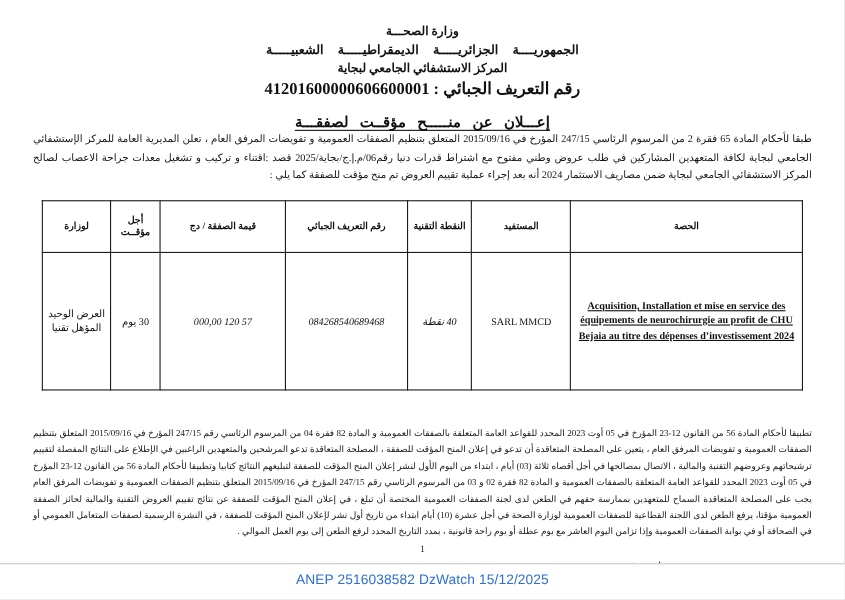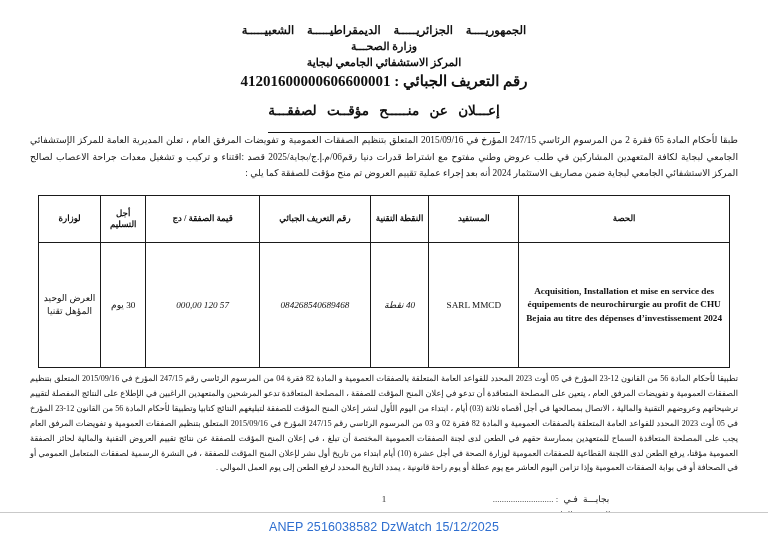--- a/index.html
+++ b/index.html
@@ -45,38 +45,37 @@
   .doc-title {
     text-align: center;
     font-size: 13.5px;
     font-weight: bold;
     color: #111;
     margin-top: 10px;
     direction: rtl;
   }
   .doc-title span {
     border-bottom: 1.4px solid #111;
-    padding-bottom: 14px;
+    padding-bottom: 0;
     word-spacing: 7px;
   }
 
   
   .para {
     direction: rtl;
     text-align: justify;
     font-size: 9.3px;
     line-height: 1.78;
     color: #161616;
-    margin-top: 13px;
     letter-spacing: 0.05px;
   }
   .para.small {
     font-size: 8.2px;
     line-height: 1.82;
-    margin-top: 4px;
+    margin-top: 32px;
   }
 
   
   .tbl-wrap {
     margin-top: 13px;
     padding: 0 8px;
   }
   table.main {
     width: 100%;
     border-collapse: collapse;
@@ -101,20 +100,21 @@
     padding: 4px 2px;
     font-size: 9.2px;
   }
   td.c-lot {
     font-family: "Liberation Serif", serif;
     direction: ltr;
     font-weight: bold;
     font-size: 9.6px;
     line-height: 1.45;
     padding: 4px 10px;
+    text-decoration: underline;
   }
   td.c-benef {
     font-family: "Liberation Serif", serif;
     direction: ltr;
     font-size: 9.6px;
     line-height: 1.4;
   }
   td.c-note { font-size: 8.6px; line-height: 1.45; }
   td.c-num  { font-family: "Liberation Serif", serif; font-size: 9.4px; font-style: italic; }
   td.c-delay{ font-size: 9px; }
@@ -170,22 +170,22 @@
     letter-spacing: 0.1px;
     direction: ltr;
   }
 </style>
 </head>
 <body>
 
 <div class="page">
 
   <div class="doc-header">
+    <div class="hline h-ministry">وزارة الصحـــة</div>
     <div class="hline h-republic">الجمهوريــــة الجزائريـــــة الديمقراطيـــــة الشعبيـــــة</div>
-    <div class="hline h-ministry">وزارة الصحـــة</div>
     <div class="hline h-center">المركز الاستشفائي الجامعي لبجاية</div>
     <div class="hline h-taxid">
       <span>رقم التعريف الجبائي :</span>
       <span class="num">41201600000606600001</span>
     </div>
   </div>
 
   <div class="doc-title">
     <span>إعـــلان عن منـــــح مؤقــت لصفقـــة</span>
   </div>
@@ -203,21 +203,21 @@
           <col class="col-delay">
           <col class="col-note">
       </colgroup>
       <thead>
         <tr>
           <th>الحصة</th>
           <th>المستفيد</th>
           <th>النقطة التقنية</th>
           <th>رقم التعريف الجبائي</th>
           <th>قيمة الصفقة / دج</th>
-          <th>أجل التسليم</th>
+          <th>أجل مؤقــت</th>
           <th>لوزارة</th>
         </tr>
       </thead>
       <tbody>
         <tr>
           <td class="c-lot">Acquisition, Installation et mise en service des équipements de neurochirurgie au profit de CHU Bejaia au titre des dépenses d’investissement 2024</td>
           <td class="c-benef">SARL MMCD</td>
           <td class="c-tech">40 نقطة</td>
           <td class="c-num">084268540689468</td>
           <td class="c-num">57 120 000,00</td>

